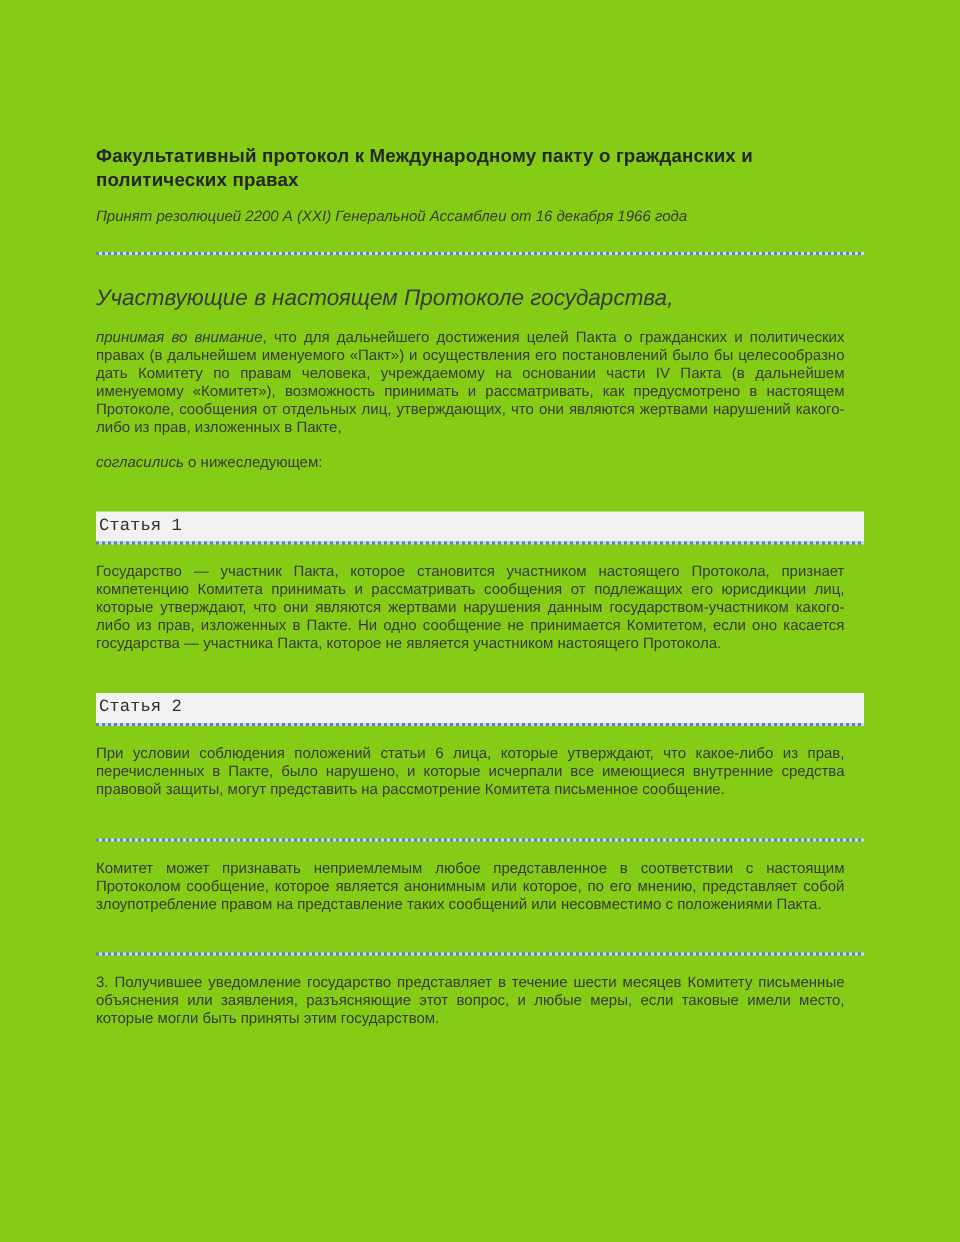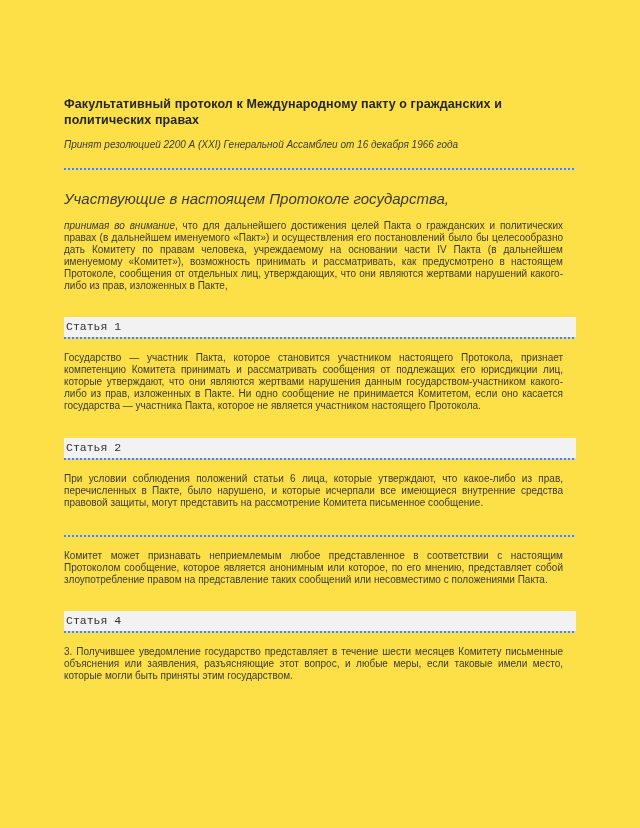--- a/index.html
+++ b/index.html
@@ -13,21 +13,21 @@
     overflow: hidden;
     font-family: "Liberation Sans", "DejaVu Sans", sans-serif;
     color: #3a3a3a;
     -webkit-font-smoothing: antialiased;
   }
   .page {
     box-sizing: border-box;
     width: 640px;
     height: 828px;
     padding: 96px 64px 0 64px;
-    background: #fde047;
+    background: #84cc16;
   }
   .doc-title {
     margin: 0;
     font-size: 12.5px;
     line-height: 16px;
     font-weight: bold;
     color: #262626;
     letter-spacing: 0.1px;
   }
   .doc-subtitle {
@@ -98,20 +98,21 @@
   <h1 class="doc-title">Факультативный протокол к Международному пакту о гражданских и политических правах</h1>
 
   <p class="doc-subtitle">Принят резолюцией 2200 А (XXI) Генеральной Ассамблеи от 16 декабря 1966 года</p>
 
   <div class="divider"></div>
 
   <p class="preamble-lead">Участвующие в настоящем Протоколе государства,</p>
 
   <p class="body-text"><em>принимая во внимание</em><span>, что для дальнейшего достижения целей Пакта о гражданских и политических правах (в дальнейшем именуемого «Пакт») и осуществления его постановлений было бы целесообразно дать Комитету по правам человека, учреждаемому на основании части IV Пакта (в дальнейшем именуемому «Комитет»), возможность принимать и рассматривать, как предусмотрено в настоящем Протоколе, сообщения от отдельных лиц, утверждающих, что они являются жертвами нарушений какого-либо из прав, изложенных в Пакте,</span></p>
 
+  <p class="body-text agree-line"><em>согласились</em><span> о нижеследующем:</span></p>
 
   <div id="articles">
     <section class="article">
       <div class="article-heading-bar">
         <h2 class="article-heading">Статья 1</h2>
       </div>
       <div class="divider"></div>
     <p class="body-text">Государство — участник Пакта, которое становится участником настоящего Протокола, признает компетенцию Комитета принимать и рассматривать сообщения от подлежащих его юрисдикции лиц, которые утверждают, что они являются жертвами нарушения данным государством-участником какого-либо из прав, изложенных в Пакте. Ни одно сообщение не принимается Комитетом, если оно касается государства — участника Пакта, которое не является участником настоящего Протокола.</p>
       </section>
 
@@ -122,21 +123,18 @@
       <div class="divider"></div>
     <p class="body-text">При условии соблюдения положений статьи 6 лица, которые утверждают, что какое-либо из прав, перечисленных в Пакте, было нарушено, и которые исчерпали все имеющиеся внутренние средства правовой защиты, могут представить на рассмотрение Комитета письменное сообщение.</p>
       </section>
 
     <section class="article">
       <div class="divider"></div>
     <p class="body-text">Комитет может признавать неприемлемым любое представленное в соответствии с настоящим Протоколом сообщение, которое является анонимным или которое, по его мнению, представляет собой злоупотребление правом на представление таких сообщений или несовместимо с положениями Пакта.</p>
       </section>
 
     <section class="article">
-      <div class="article-heading-bar">
-        <h2 class="article-heading">Статья 4</h2>
-      </div>
       <div class="divider"></div>
         <p class="body-text">3. Получившее уведомление государство представляет в течение шести месяцев Комитету письменные объяснения или заявления, разъясняющие этот вопрос, и любые меры, если таковые имели место, которые могли быть приняты этим государством.</p>
       </section>
   </div>
 
 </div>
 
 </body></html>

